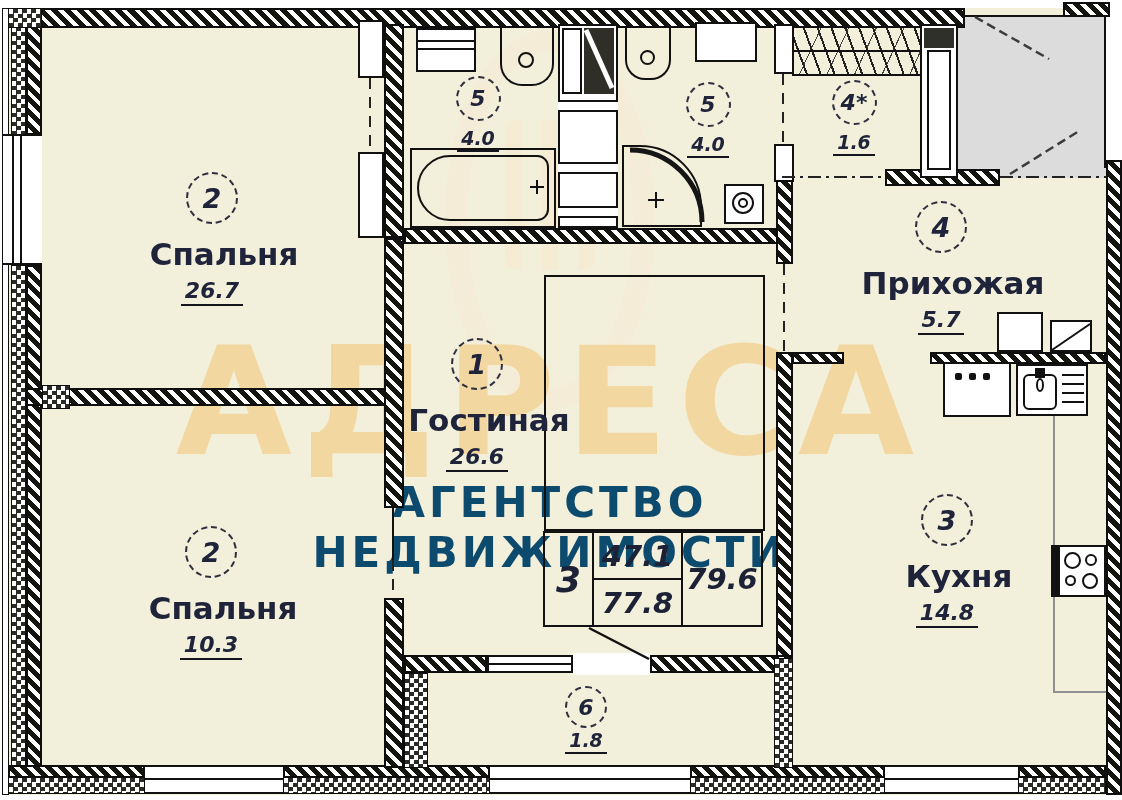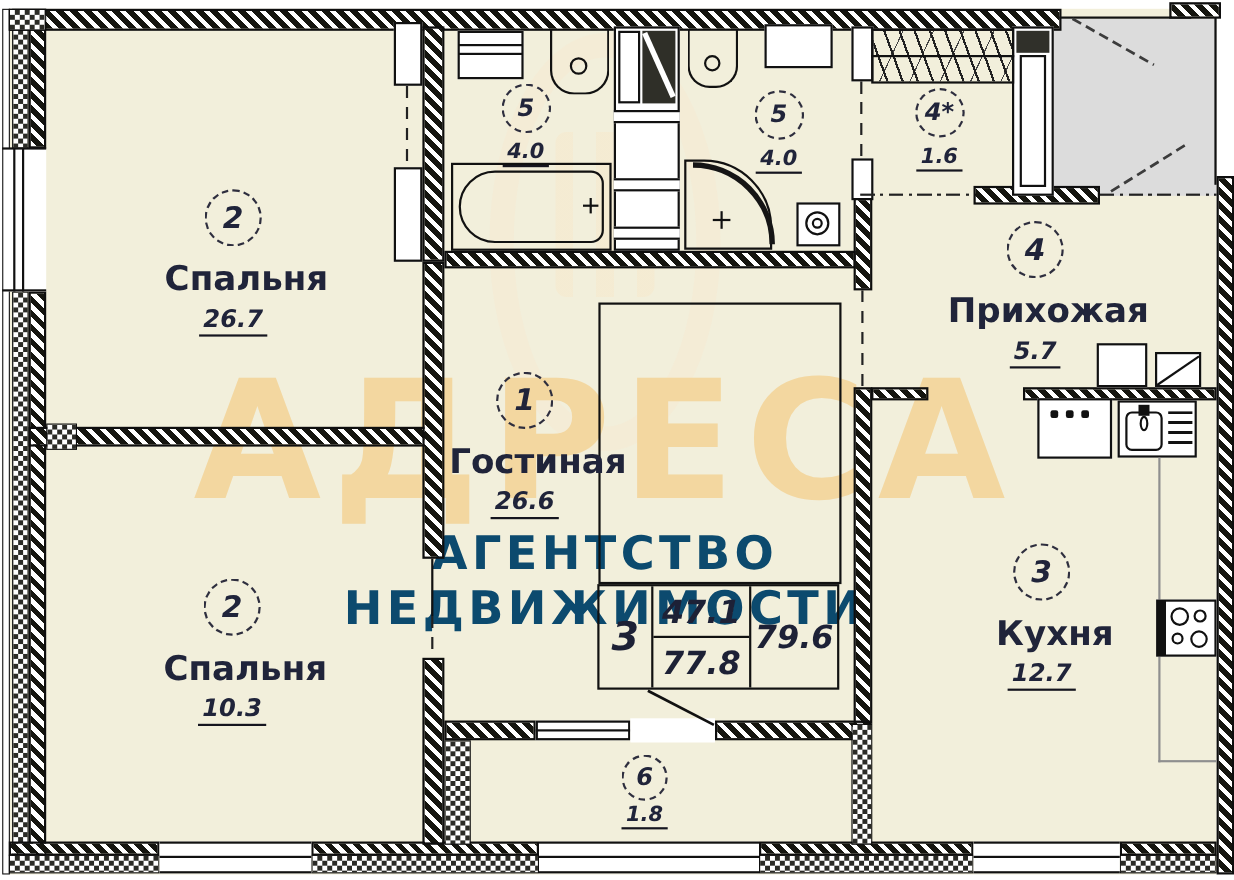--- a/index.html
+++ b/index.html
@@ -234,21 +234,21 @@
       </div>
     <div class="rname">Гостиная</div>
     <div class="rarea">26.6</div>
   </div>
 
   <div class="abs lab" style="left:867px;top:494px;width:160px;">
     <div class="circle big-c">
         <span>3</span>
       </div>
     <div class="rname">Кухня</div>
-    <div class="rarea">12.7</div>
+    <div class="rarea">14.8</div>
   </div>
 
   <div class="abs lab" style="left:861px;top:201px;width:160px;">
     <div class="circle big-c">
         <span>4</span>
       </div>
     <div class="rname">Прихожая</div>
     <div class="rarea">5.7</div>
   </div>
 

